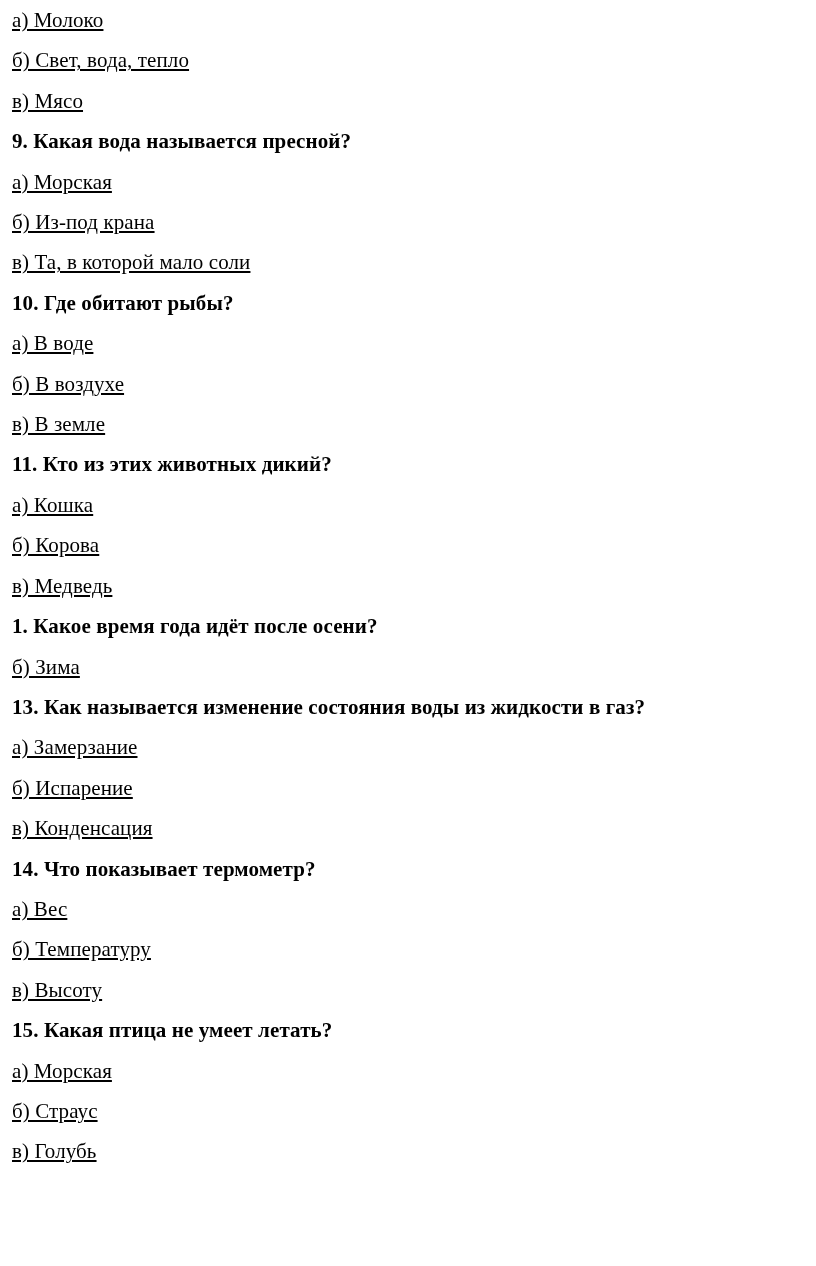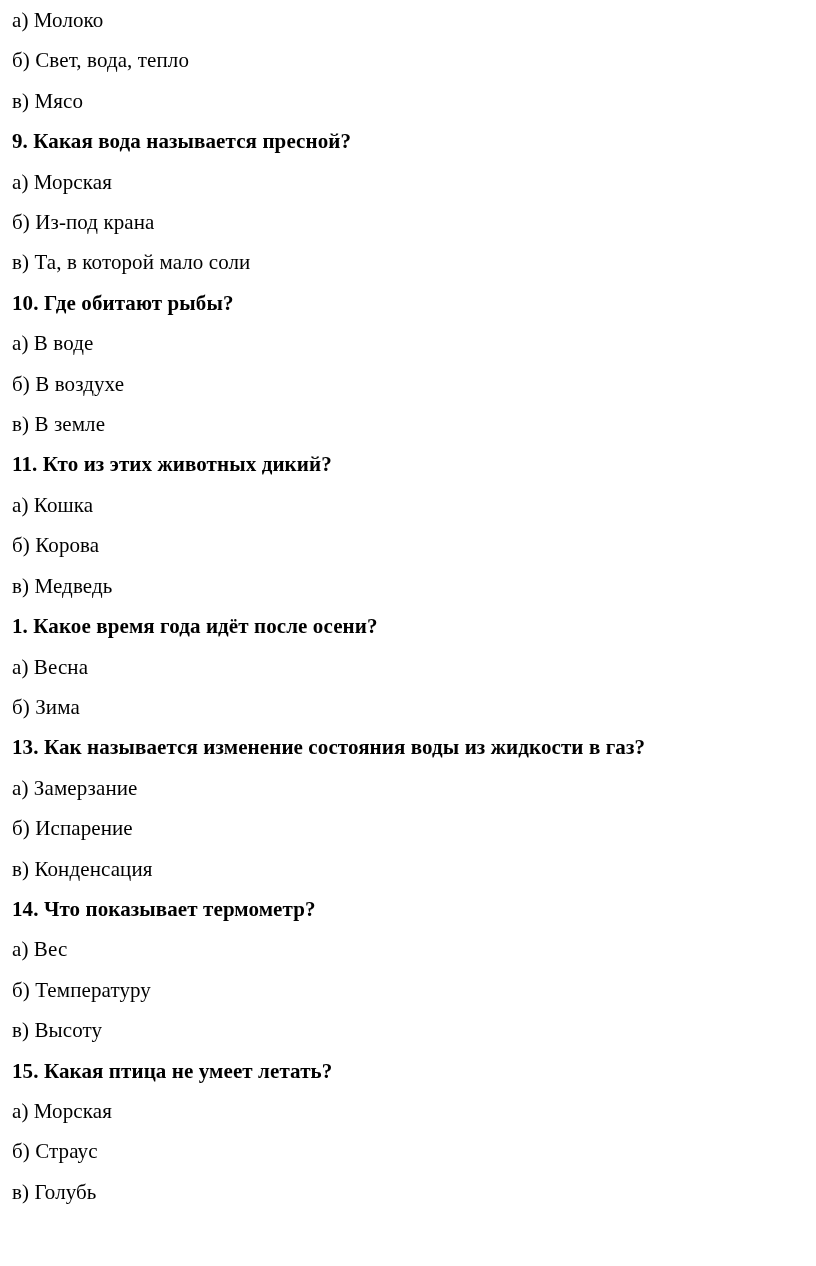--- a/index.html
+++ b/index.html
@@ -23,20 +23,21 @@
     font-size: 21px;
     line-height: 40.4px;
     letter-spacing: 0.1px;
     white-space: pre-wrap;
   }
   .q {
     font-weight: bold;
   }
   .a {
     font-weight: normal;
+    text-decoration: underline;
   }
 </style>
 </head>
 <body>
 
 <div class="page">
   <div id="lines">
       <div class="line a">а) Молоко</div>
       <div class="line a">б) Свет, вода, тепло</div>
       <div class="line a">в) Мясо</div>
@@ -46,21 +47,20 @@
       <div class="line a">в) Та, в которой мало соли</div>
       <div class="line q">10. Где обитают рыбы?</div>
       <div class="line a">а) В воде</div>
       <div class="line a">б) В воздухе</div>
       <div class="line a">в) В земле</div>
       <div class="line q">11. Кто из этих животных дикий?</div>
       <div class="line a">а) Кошка</div>
       <div class="line a">б) Корова</div>
       <div class="line a">в) Медведь</div>
       <div class="line q">1. Какое время года идёт после осени?</div>
-      <div class="line a">а) Весна</div>
       <div class="line a">б) Зима</div>
       <div class="line q">13. Как называется изменение состояния воды из жидкости в газ?</div>
       <div class="line a">а) Замерзание</div>
       <div class="line a">б) Испарение</div>
       <div class="line a">в) Конденсация</div>
       <div class="line q">14. Что показывает термометр?</div>
       <div class="line a">а) Вес</div>
       <div class="line a">б) Температуру</div>
       <div class="line a">в) Высоту</div>
       <div class="line q">15. Какая птица не умеет летать?</div>

